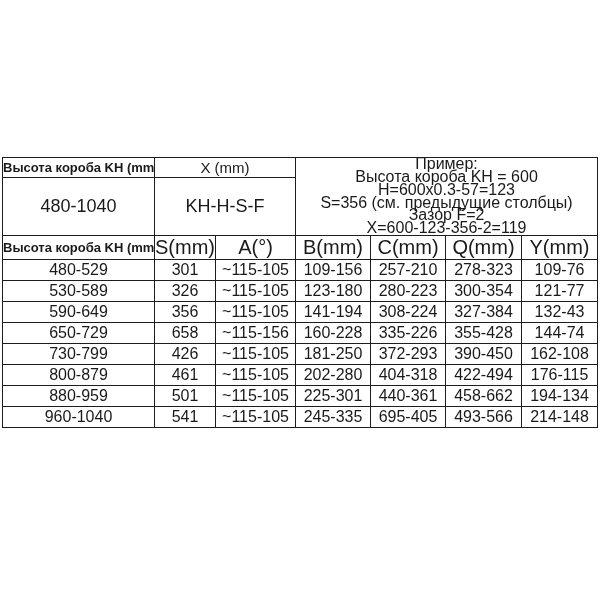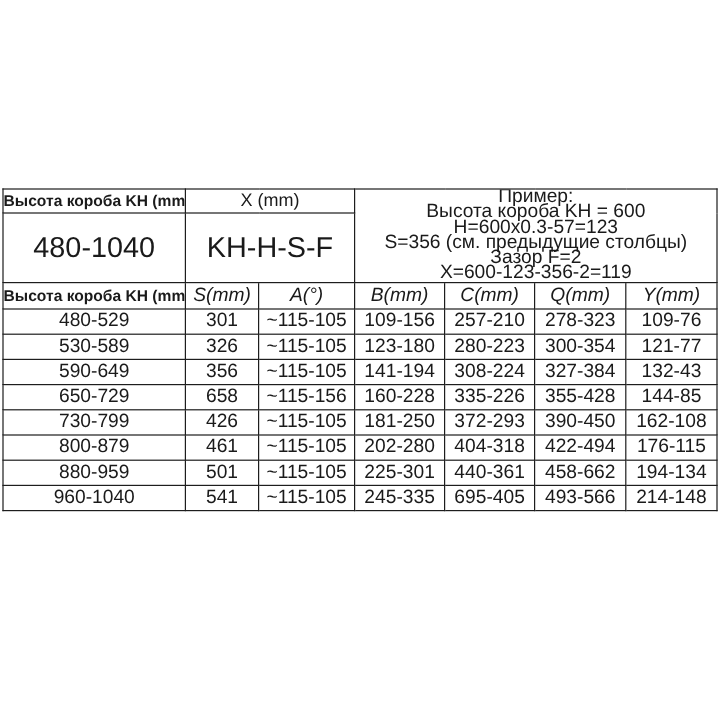--- a/index.html
+++ b/index.html
@@ -28,39 +28,38 @@
   th.h-main {
     font-weight: bold;
     font-size: 13px;
     height: 20px;
   }
   th.h-x {
     font-weight: normal;
     font-size: 15px;
   }
   td.v-big {
-    font-size: 24px;
+    font-size: 18px;
     height: 58px;
   }
   td.example-cell {
     text-align: left;
     vertical-align: middle;
     padding: 3px 4px 3px 14px;
     white-space: normal;
   }
   .example-line {
     font-size: 16px;
     line-height: 12.8px;
     white-space: nowrap;
   }
   th.h-sub {
     font-weight: normal;
-    font-size: 16px;
+    font-size: 20px;
     height: 22px;
-    font-style: italic;
   }
   tr.data-row td {
     font-size: 16px;
     height: 21px;
   }
 </style>
 </head>
 <body>
 
 <div class="canvas">
@@ -132,21 +131,21 @@
           <td>327-384</td>
           <td>132-43</td>
         </tr>
         <tr class="data-row">
           <td>650-729</td>
           <td>658</td>
           <td>~115-156</td>
           <td>160-228</td>
           <td>335-226</td>
           <td>355-428</td>
-          <td>144-85</td>
+          <td>144-74</td>
         </tr>
         <tr class="data-row">
           <td>730-799</td>
           <td>426</td>
           <td>~115-105</td>
           <td>181-250</td>
           <td>372-293</td>
           <td>390-450</td>
           <td>162-108</td>
         </tr>

